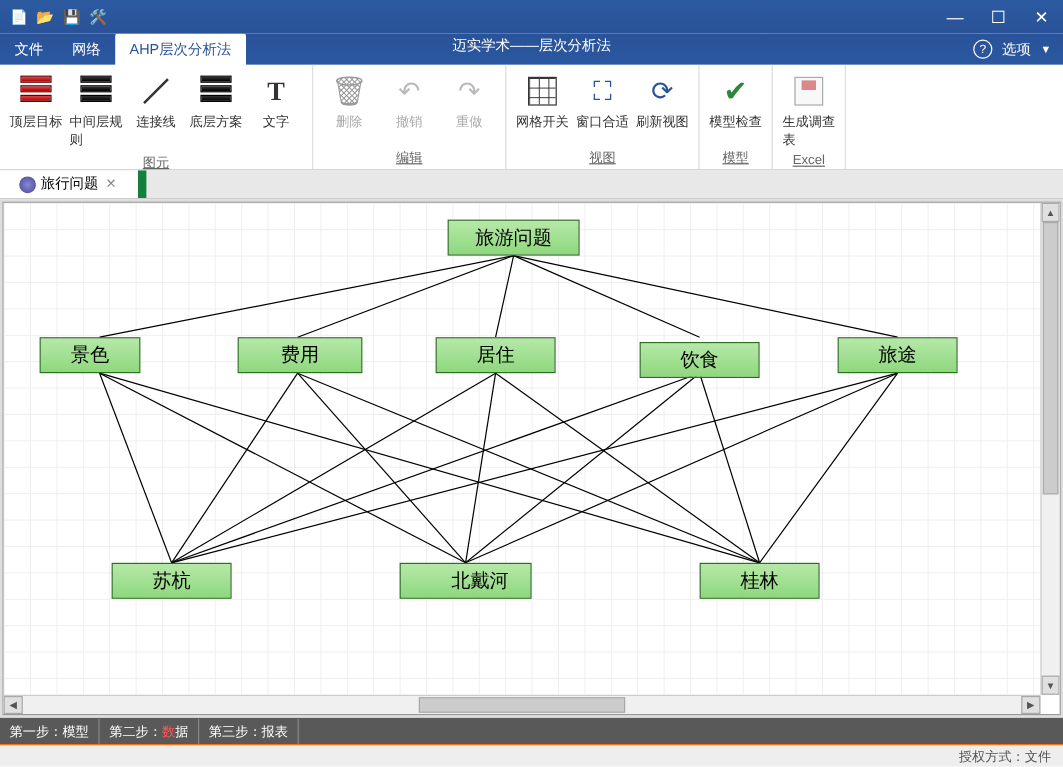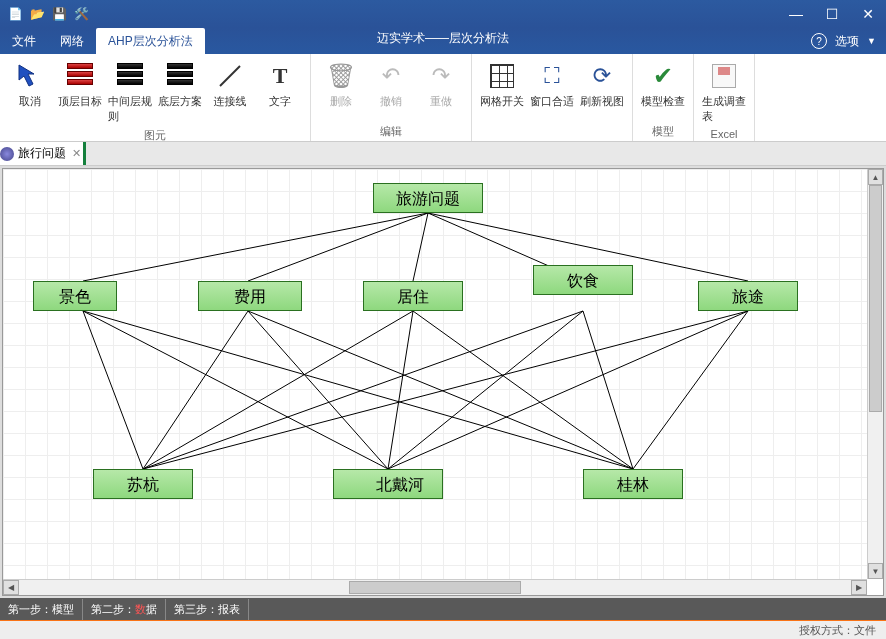--- a/index.html
+++ b/index.html
@@ -14,27 +14,27 @@
 
 .menubar { height: 26px; background: linear-gradient(to bottom, #2a5298, #2958a0); display: flex; align-items: center; font-size: 12px; color: #fff; }
 .menubar .menu-item { padding: 5px 12px; cursor: pointer; }
 .menubar .menu-item.active { background: #fff; color: #2a5298; border-radius: 2px 2px 0 0; }
 .menubar .right { margin-left: auto; display: flex; align-items: center; padding-right: 10px; gap: 8px; }
 .help-icon { width: 16px; height: 16px; border: 1px solid #fff; border-radius: 50%; display: inline-flex; align-items: center; justify-content: center; font-size: 10px; }
 
 .ribbon { height: 88px; background: #fff; border-bottom: 1px solid #ccc; display: flex; }
 .ribbon-group { border-right: 1px solid #ddd; display: flex; flex-direction: column; padding: 2px 6px 0; }
 .ribbon-group-items { display: flex; gap: 2px; flex: 1; align-items: flex-start; padding-top: 2px; }
-.ribbon-group-label { text-align: center; font-size: 11px; color: #666; padding: 2px 0; }
+.ribbon-group-label { text-align: center; font-size: 11px; color: #666; padding: 2px 0; text-decoration: underline; }
 .ribbon-btn { display: flex; flex-direction: column; align-items: center; justify-content: flex-start; width: 48px; padding: 2px 2px; cursor: pointer; font-size: 11px; color: #333; }
 .ribbon-btn .icon { width: 32px; height: 32px; margin-bottom: 2px; display: flex; align-items: center; justify-content: center; }
 .ribbon-btn.disabled { color: #aaa; }
 
 .tabbar { height: 24px; background: #e8e8e8; border-bottom: 1px solid #ccc; display: flex; align-items: center; font-size: 12px; }
-.tab { display: flex; align-items: center; padding: 3px 0; background: #fff; border-right: 3px solid #15803d; gap: 4px; }
+.tab { display: flex; align-items: center; padding: 3px 16px; background: #fff; border-right: 7px solid #15803d; gap: 4px; }
 .tab .close { color: #888; cursor: pointer; font-size: 11px; padding: 0 2px; }
 .tab-icon { width: 14px; height: 14px; border-radius: 50%; background: radial-gradient(circle, #88d, #448); }
 
 .canvas-wrap { position: relative; height: 432px; background: #ddd; padding: 2px; }
 .canvas-inner { position: relative; width: 100%; height: 100%; background: #fff; border: 1px solid #999; overflow: hidden; }
 .canvas { position: absolute; inset: 0 16px 16px 0; background-image: linear-gradient(#eee 1px, transparent 1px), linear-gradient(90deg, #eee 1px, transparent 1px); background-size: 22px 22px; }
 .vscroll { position: absolute; right: 0; top: 0; bottom: 16px; width: 16px; background: #f0f0f0; border-left: 1px solid #ccc; }
 .vscroll .arrow { height: 16px; background: #e0e0e0; border: 1px solid #aaa; display:flex; align-items:center; justify-content:center; font-size:8px; color:#555;}
 .vscroll .track { position:absolute; top:16px; bottom:16px; left:0; right:0; }
 .vscroll .thumb { position:absolute; top:0; left:1px; right:1px; height:60%; background:#ccc; border:1px solid #aaa; }
@@ -97,66 +97,58 @@
     <span>选项</span>
     <span style="font-size:9px;">▼</span>
   </div>
 </div>
 
 <div class="ribbon" id="ribbon">
     <div class="ribbon-group">
       <div class="ribbon-group-items">
         <div class="ribbon-btn">
           <div class="icon">
-            <svg class="ic-arrow" viewBox="0 0 28 28">
-              <path d="M3 3 L3 18 L8 14 L13 24 L17 22 L12 12 L18 12 Z" fill="#2050c0" stroke="#103080"></path>
-            </svg>
-          </div>
-          <div>取消</div>
-        </div>
-        <div class="ribbon-btn">
-          <div class="icon">
             <div class="ic-layer">
               <span></span>
               <span></span>
               <span></span>
             </div>
           </div>
           <div>顶层目标</div>
         </div>
         <div class="ribbon-btn">
           <div class="icon">
             <div class="ic-layer dark">
               <span></span>
               <span></span>
               <span></span>
             </div>
           </div>
           <div>中间层规则</div>
-        </div>
-        <div class="ribbon-btn">
-          <div class="icon">
-            <div class="ic-layer dark">
-              <span></span>
-              <span></span>
-              <span></span>
-            </div>
-          </div>
-          <div>底层方案</div>
         </div>
         <div class="ribbon-btn">
           <div class="icon">
             <svg class="ic-line" viewBox="0 0 28 28">
               <line x1="4" y1="24" x2="24" y2="4" stroke="#333" stroke-width="2"></line>
             </svg>
           </div>
           <div>连接线</div>
         </div>
         <div class="ribbon-btn">
           <div class="icon">
+            <div class="ic-layer dark">
+              <span></span>
+              <span></span>
+              <span></span>
+            </div>
+          </div>
+          <div>底层方案</div>
+        </div>
+        <div class="ribbon-btn">
+          <div class="icon">
             <span class="ic-text">T</span>
           </div>
           <div>文字</div>
         </div>
       </div>
       <div class="ribbon-group-label">图元</div>
     </div>
     <div class="ribbon-group">
       <div class="ribbon-group-items">
         <div class="ribbon-btn disabled">
@@ -194,20 +186,21 @@
           </div>
           <div>窗口合适</div>
         </div>
         <div class="ribbon-btn">
           <div class="icon">
             <span class="ic-refresh">⟳</span>
           </div>
           <div>刷新视图</div>
         </div>
       </div>
+      <div class="ribbon-group-label">视图</div>
     </div>
     <div class="ribbon-group">
       <div class="ribbon-group-items">
         <div class="ribbon-btn">
           <div class="icon">
             <span class="ic-check">✔</span>
           </div>
           <div>模型检查</div>
         </div>
       </div>
@@ -256,21 +249,21 @@
           <line x1="580" y1="142" x2="385" y2="300" stroke="#000" stroke-width="1"></line>
           <line x1="580" y1="142" x2="630" y2="300" stroke="#000" stroke-width="1"></line>
           <line x1="745" y1="142" x2="140" y2="300" stroke="#000" stroke-width="1"></line>
           <line x1="745" y1="142" x2="385" y2="300" stroke="#000" stroke-width="1"></line>
           <line x1="745" y1="142" x2="630" y2="300" stroke="#000" stroke-width="1"></line>
         </svg>
     <div class="hier-node" style="left: 370px; top: 14px; width: 110px; height: 30px; line-height: 18px;">旅游问题</div>
         <div class="hier-node" style="left: 30px; top: 112px; width: 84px; height: 30px; line-height: 18px;">景色</div>
         <div class="hier-node" style="left: 195px; top: 112px; width: 104px; height: 30px; line-height: 18px;">费用</div>
         <div class="hier-node" style="left: 360px; top: 112px; width: 100px; height: 30px; line-height: 18px;">居住</div>
-        <div class="hier-node" style="left: 530px; top: 96px; width: 100px; height: 30px; line-height: 18px;">饮食</div>
+        <div class="hier-node" style="left: 530px; top: 116px; width: 100px; height: 30px; line-height: 18px;">饮食</div>
         <div class="hier-node" style="left: 695px; top: 112px; width: 100px; height: 30px; line-height: 18px;">旅途</div>
         <div class="hier-node" style="left: 90px; top: 300px; width: 100px; height: 30px; line-height: 18px;">苏杭</div>
         <div class="hier-node" style="left: 330px; top: 300px; width: 110px; height: 30px; line-height: 18px; padding-left: 36px;">北戴河</div>
         <div class="hier-node" style="left: 580px; top: 300px; width: 100px; height: 30px; line-height: 18px;">桂林</div>
       </div>
     <div class="vscroll">
       <div class="arrow">▲</div>
       <div class="track">
           <div class="thumb"></div>
         </div>

